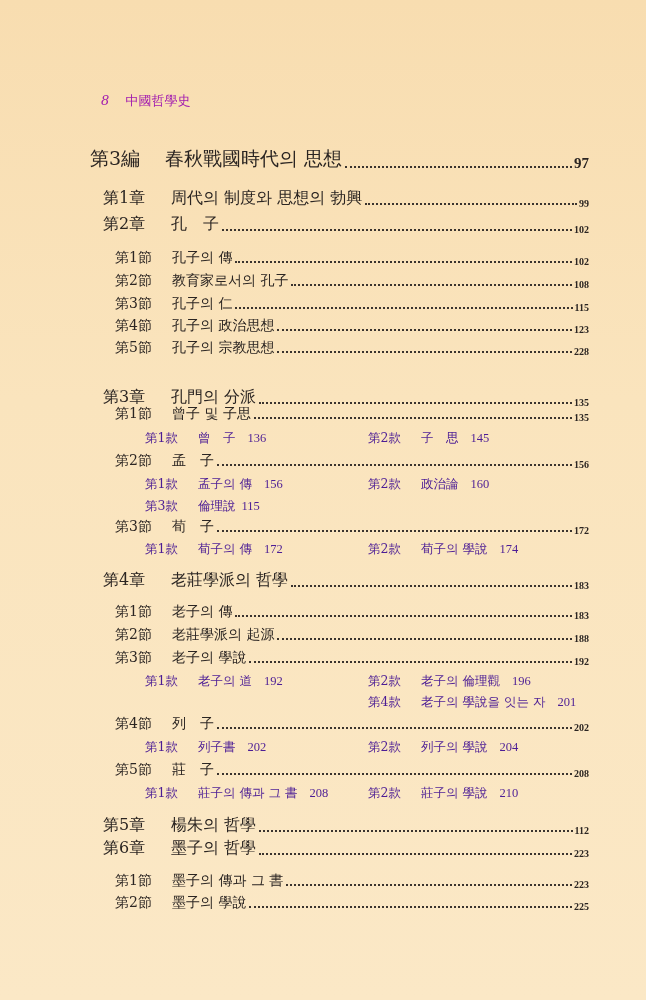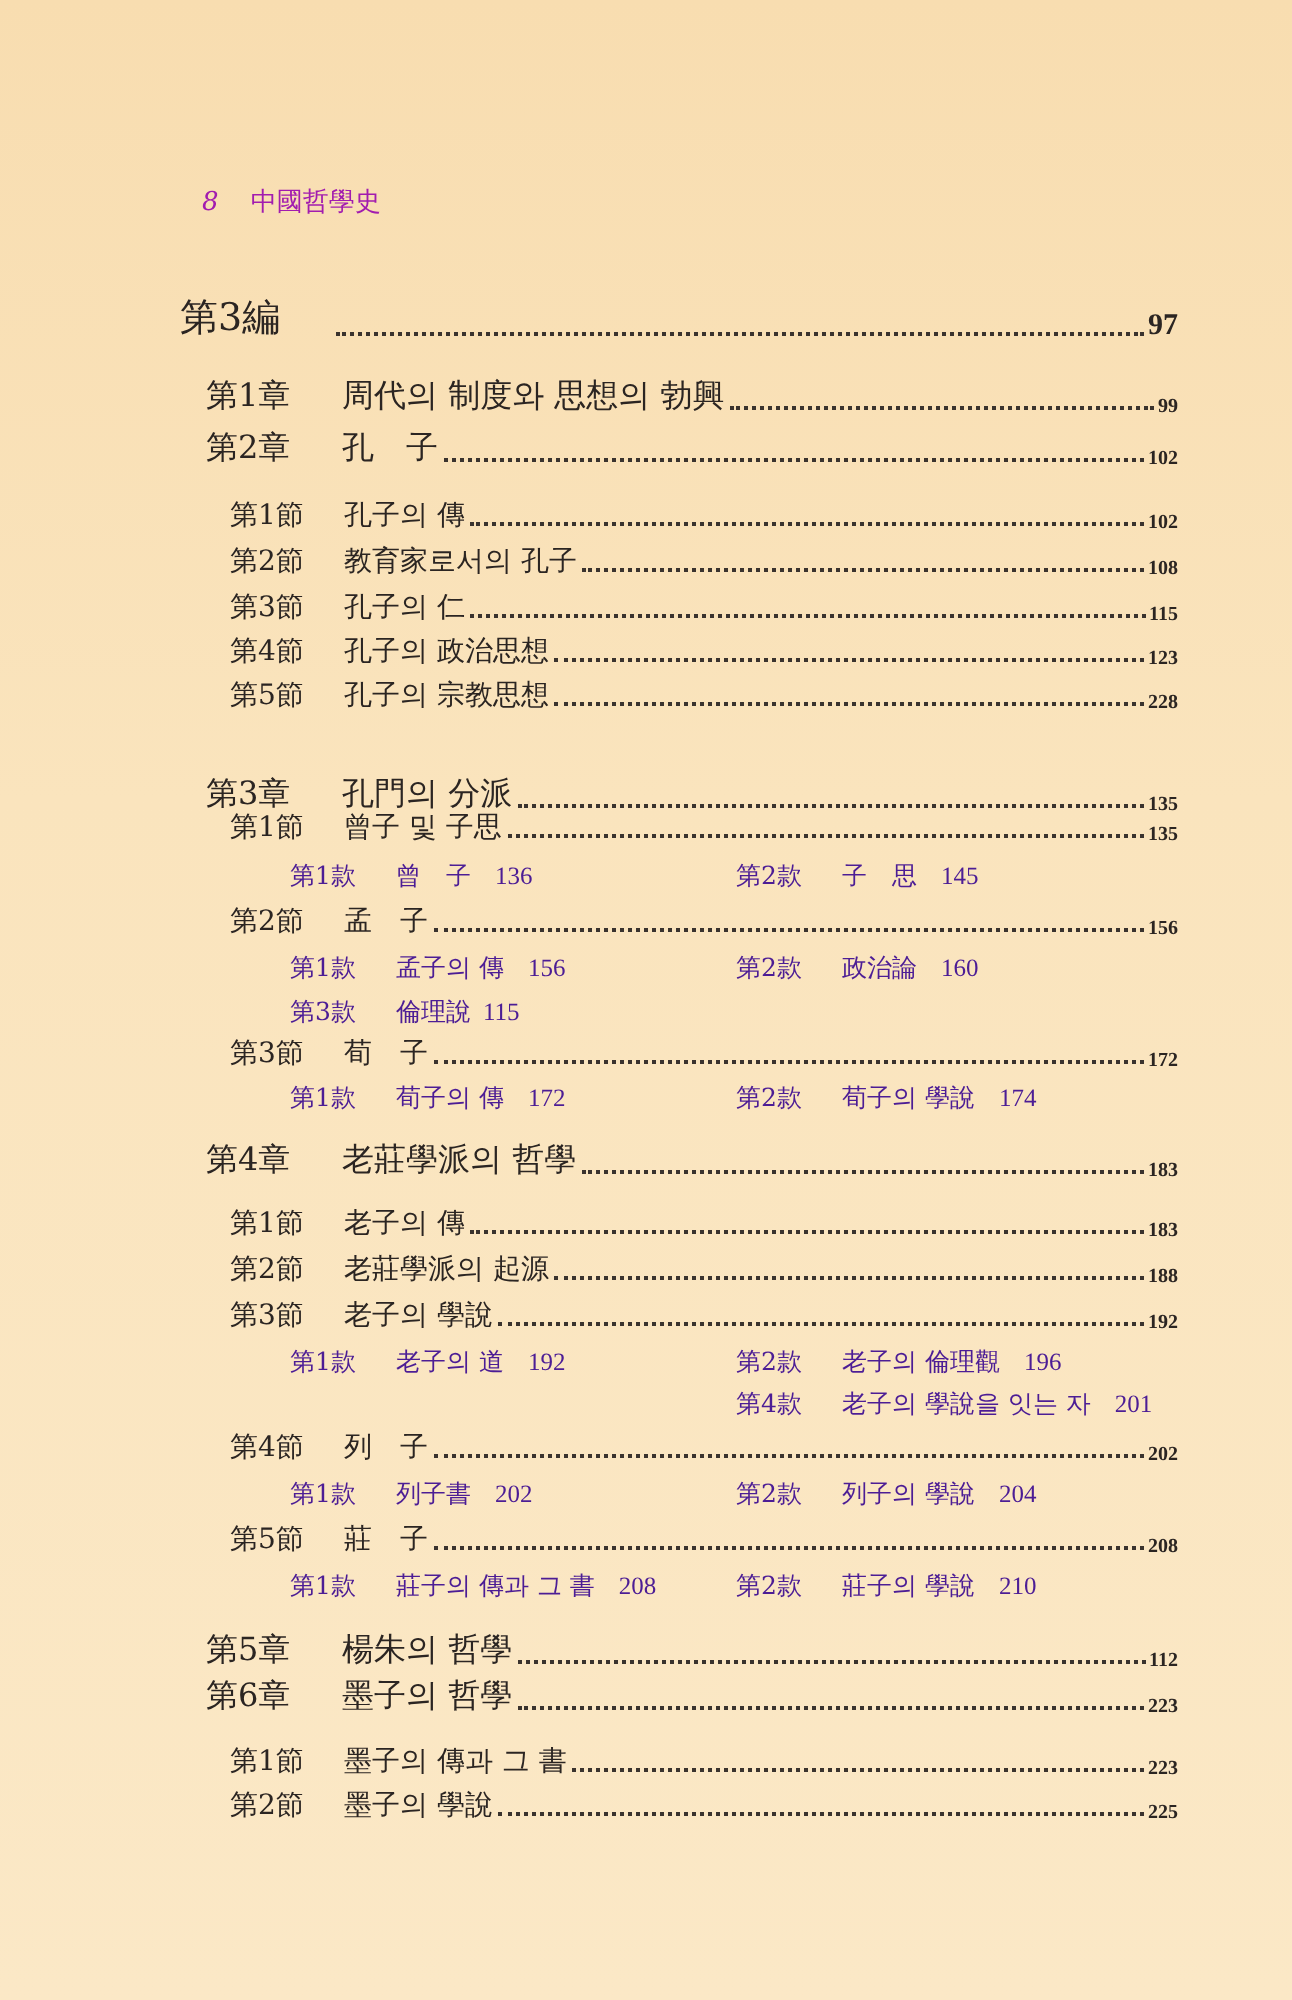--- a/index.html
+++ b/index.html
@@ -35,20 +35,21 @@
 
 <div class="page">
 
   <div class="running-head">
     <span class="pno">8</span>
     <span>中國哲學史</span>
   </div>
 
   <div class="row part" style="top:146px">
     <span class="num">第3編</span>
+    <span class="title">春秋戰國時代의 思想</span>
     <span class="leader"></span>
     <span class="page-no">97</span>
   </div>
 
   <div class="row chap" style="top:188px">
     <span class="num">第1章</span>
     <span class="title">周代의 制度와 思想의 勃興</span>
     <span class="leader"></span>
     <span class="page-no">99</span>
   </div>

